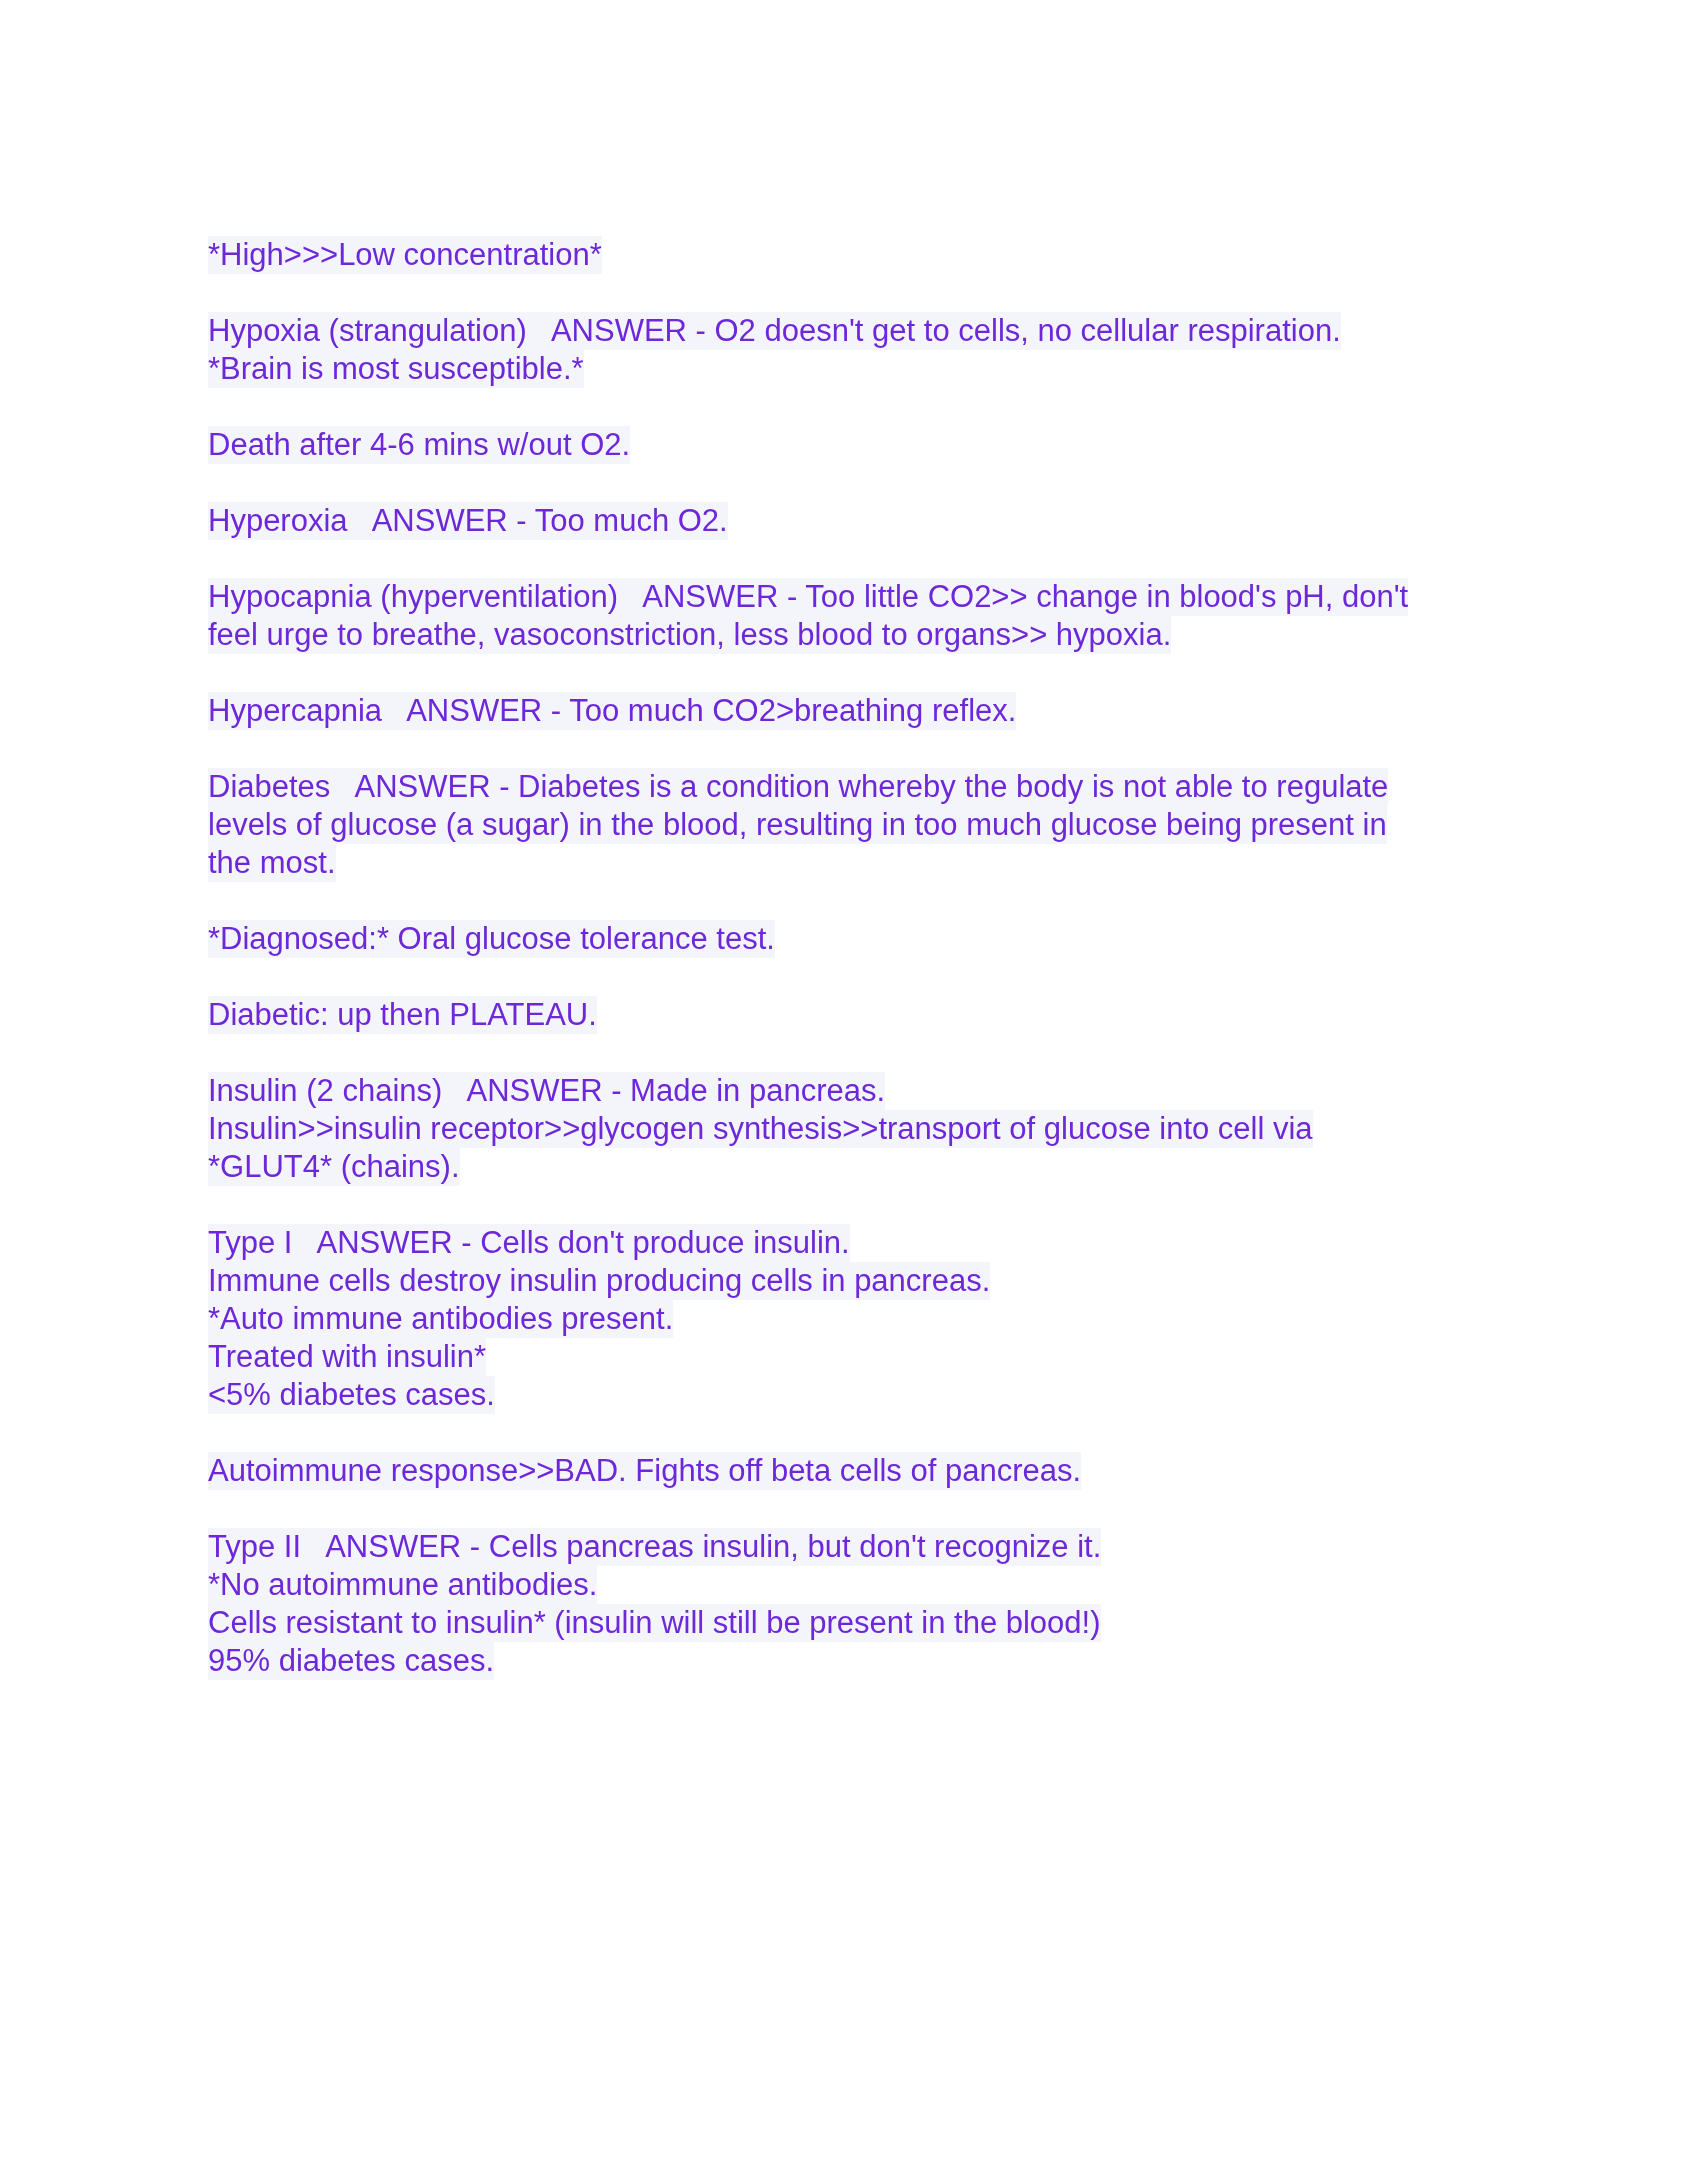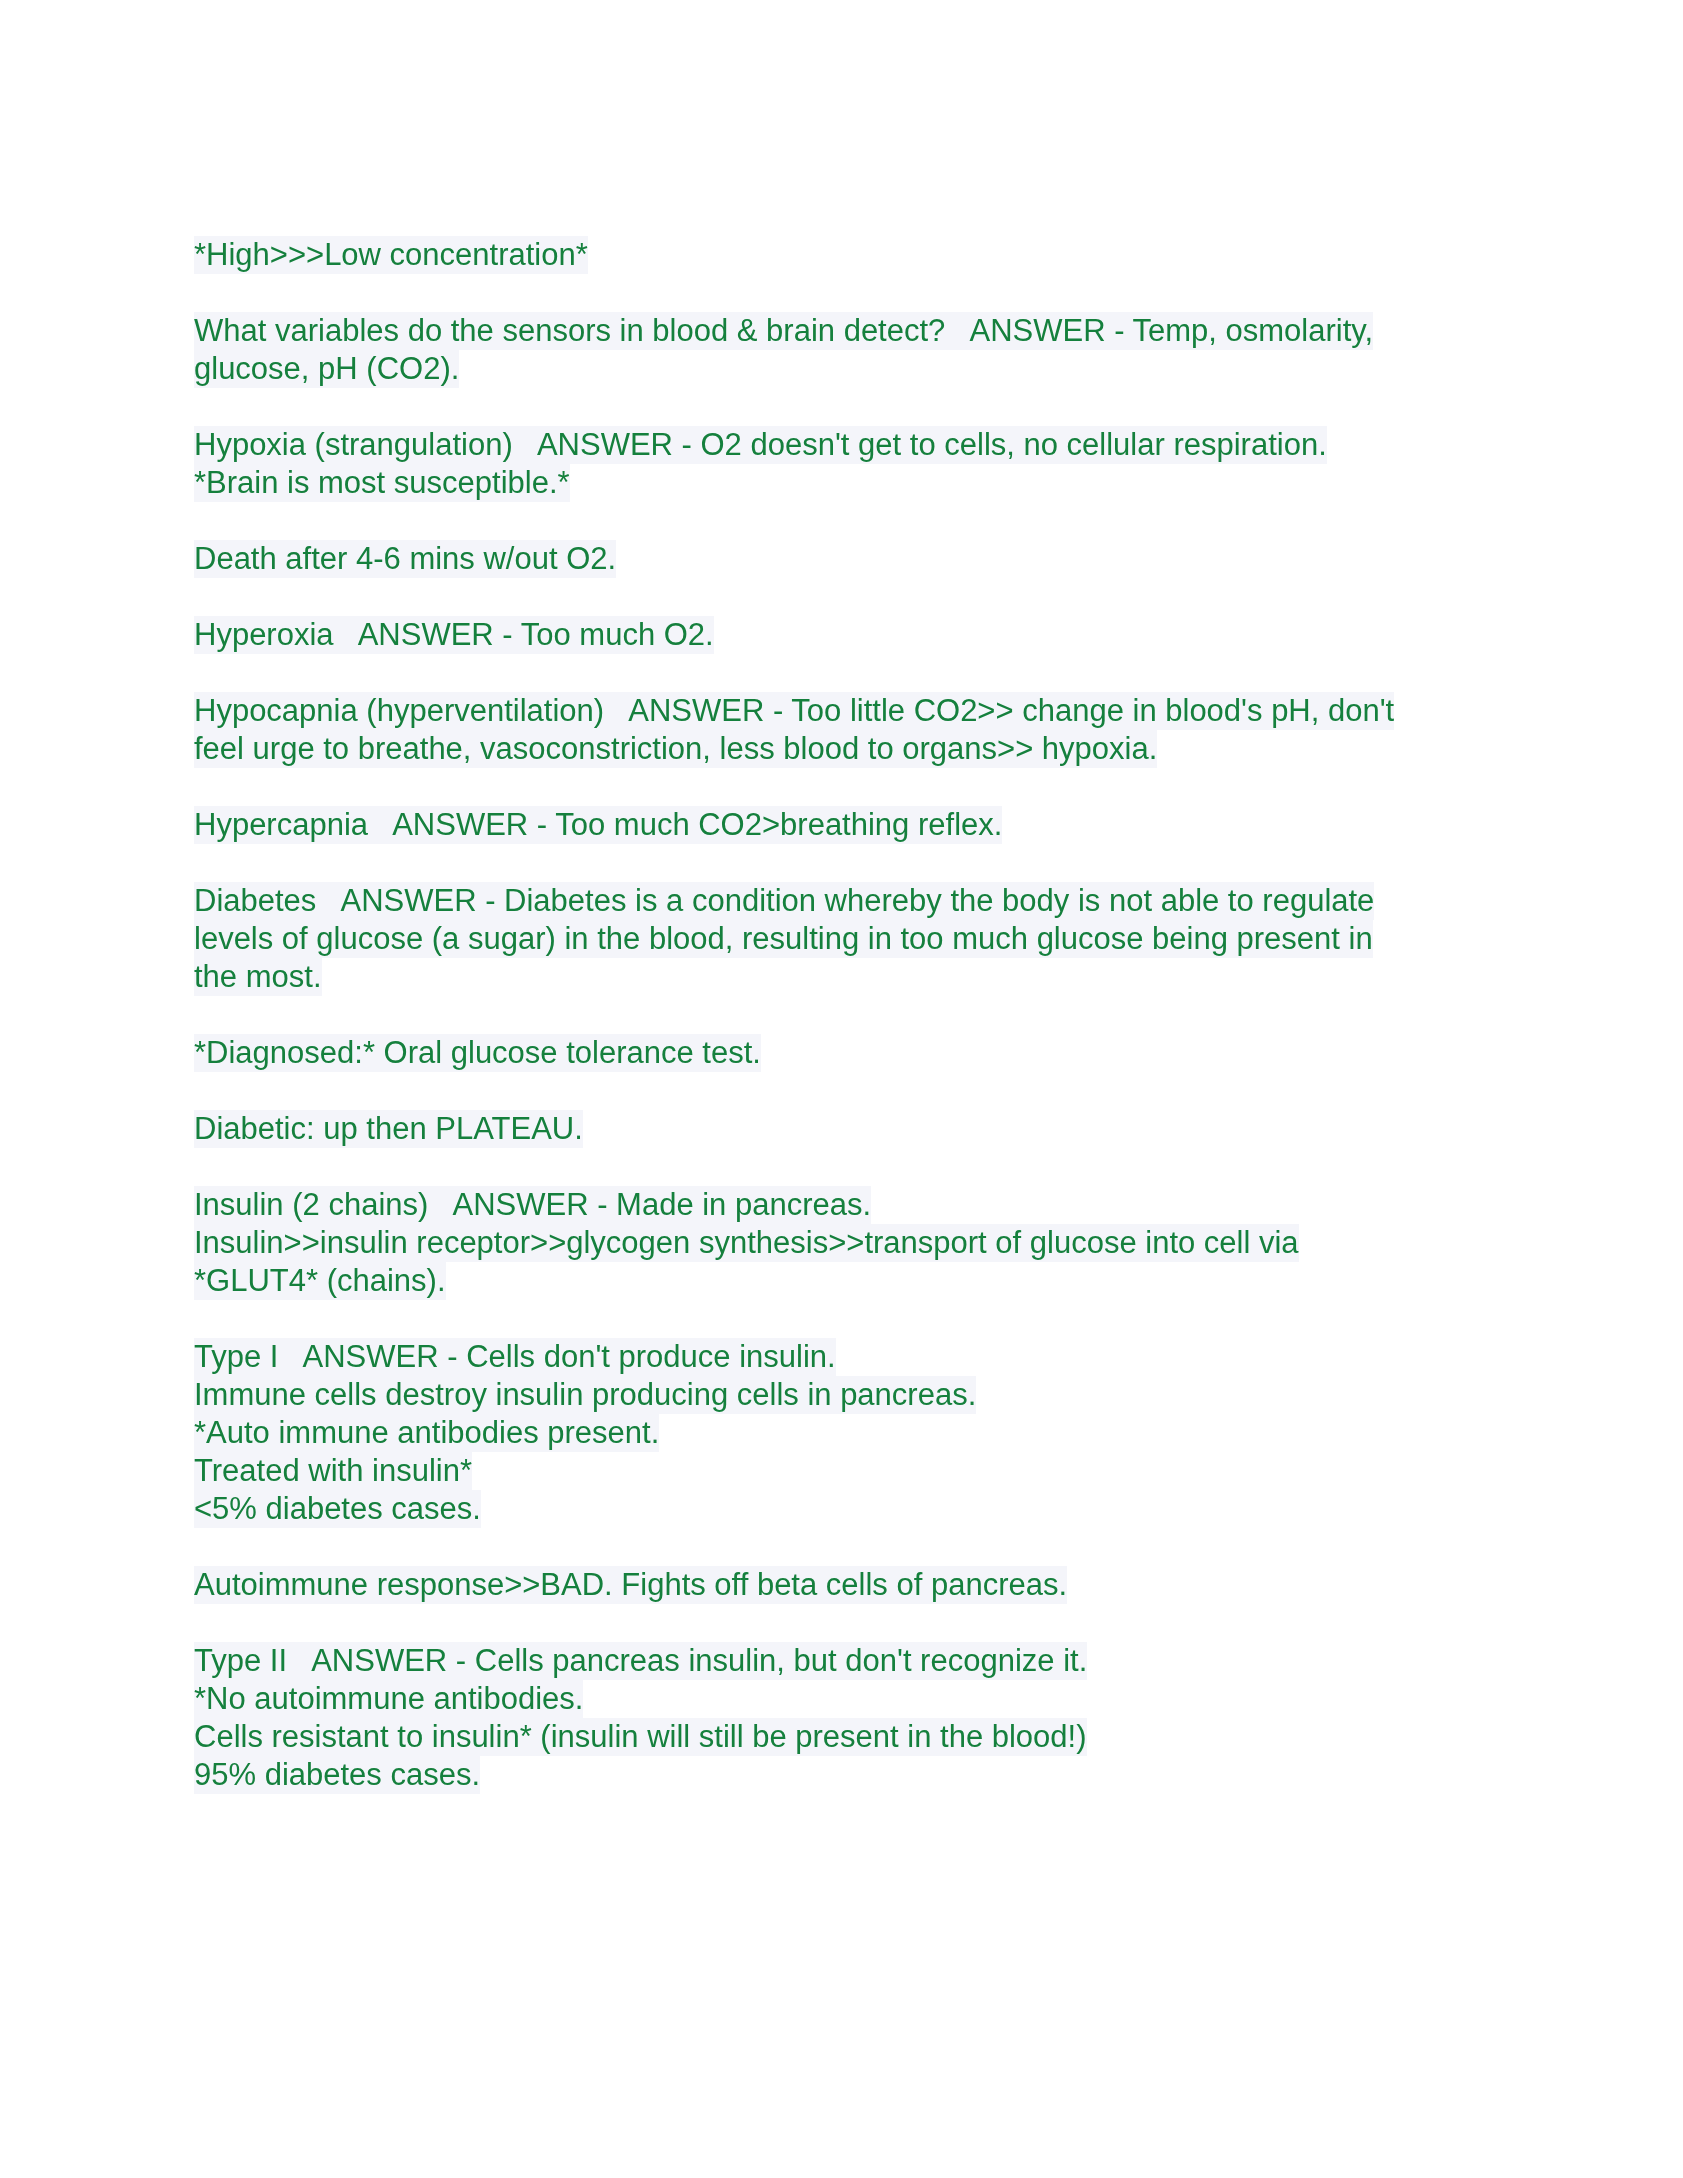--- a/index.html
+++ b/index.html
@@ -1,35 +1,31 @@
 <!DOCTYPE html>
 <html><head>
 <meta charset="utf-8">
 <style>
   html, body { margin: 0; padding: 0; background: #ffffff; }
   body { width: 1683px; height: 2178px; position: relative; overflow: hidden; }
   .page {
-    position: absolute; left: 194px; top: 236px; width: 1287px;
+    position: absolute; left: 208px; top: 236px; width: 1287px;
     font-family: "Liberation Sans", sans-serif;
-    font-size: 31px; color: #15803d;
+    font-size: 31px; color: #6d28d9;
   }
   .para { margin: 0 0 38px 0; }
   .line { display: block; height: 38px; line-height: 38px; white-space: pre; }
   .hl { background: #f4f5fa; display: inline-block; height: 38px; }
 </style>
 </head>
 <body>
 
 <div class="page">
   <div class="para">
     <span class="line"><span class="hl">*High&gt;&gt;&gt;Low concentration*</span></span>
-  </div>
-  <div class="para">
-    <span class="line"><span class="hl">What variables do the sensors in blood &amp; brain detect?   ANSWER - Temp, osmolarity,</span></span>
-    <span class="line"><span class="hl">glucose, pH (CO2).</span></span>
   </div>
   <div class="para">
     <span class="line"><span class="hl">Hypoxia (strangulation)   ANSWER - O2 doesn't get to cells, no cellular respiration.</span></span>
     <span class="line"><span class="hl">*Brain is most susceptible.*</span></span>
   </div>
   <div class="para">
     <span class="line"><span class="hl">Death after 4-6 mins w/out O2.</span></span>
   </div>
   <div class="para">
     <span class="line"><span class="hl">Hyperoxia   ANSWER - Too much O2.</span></span>

